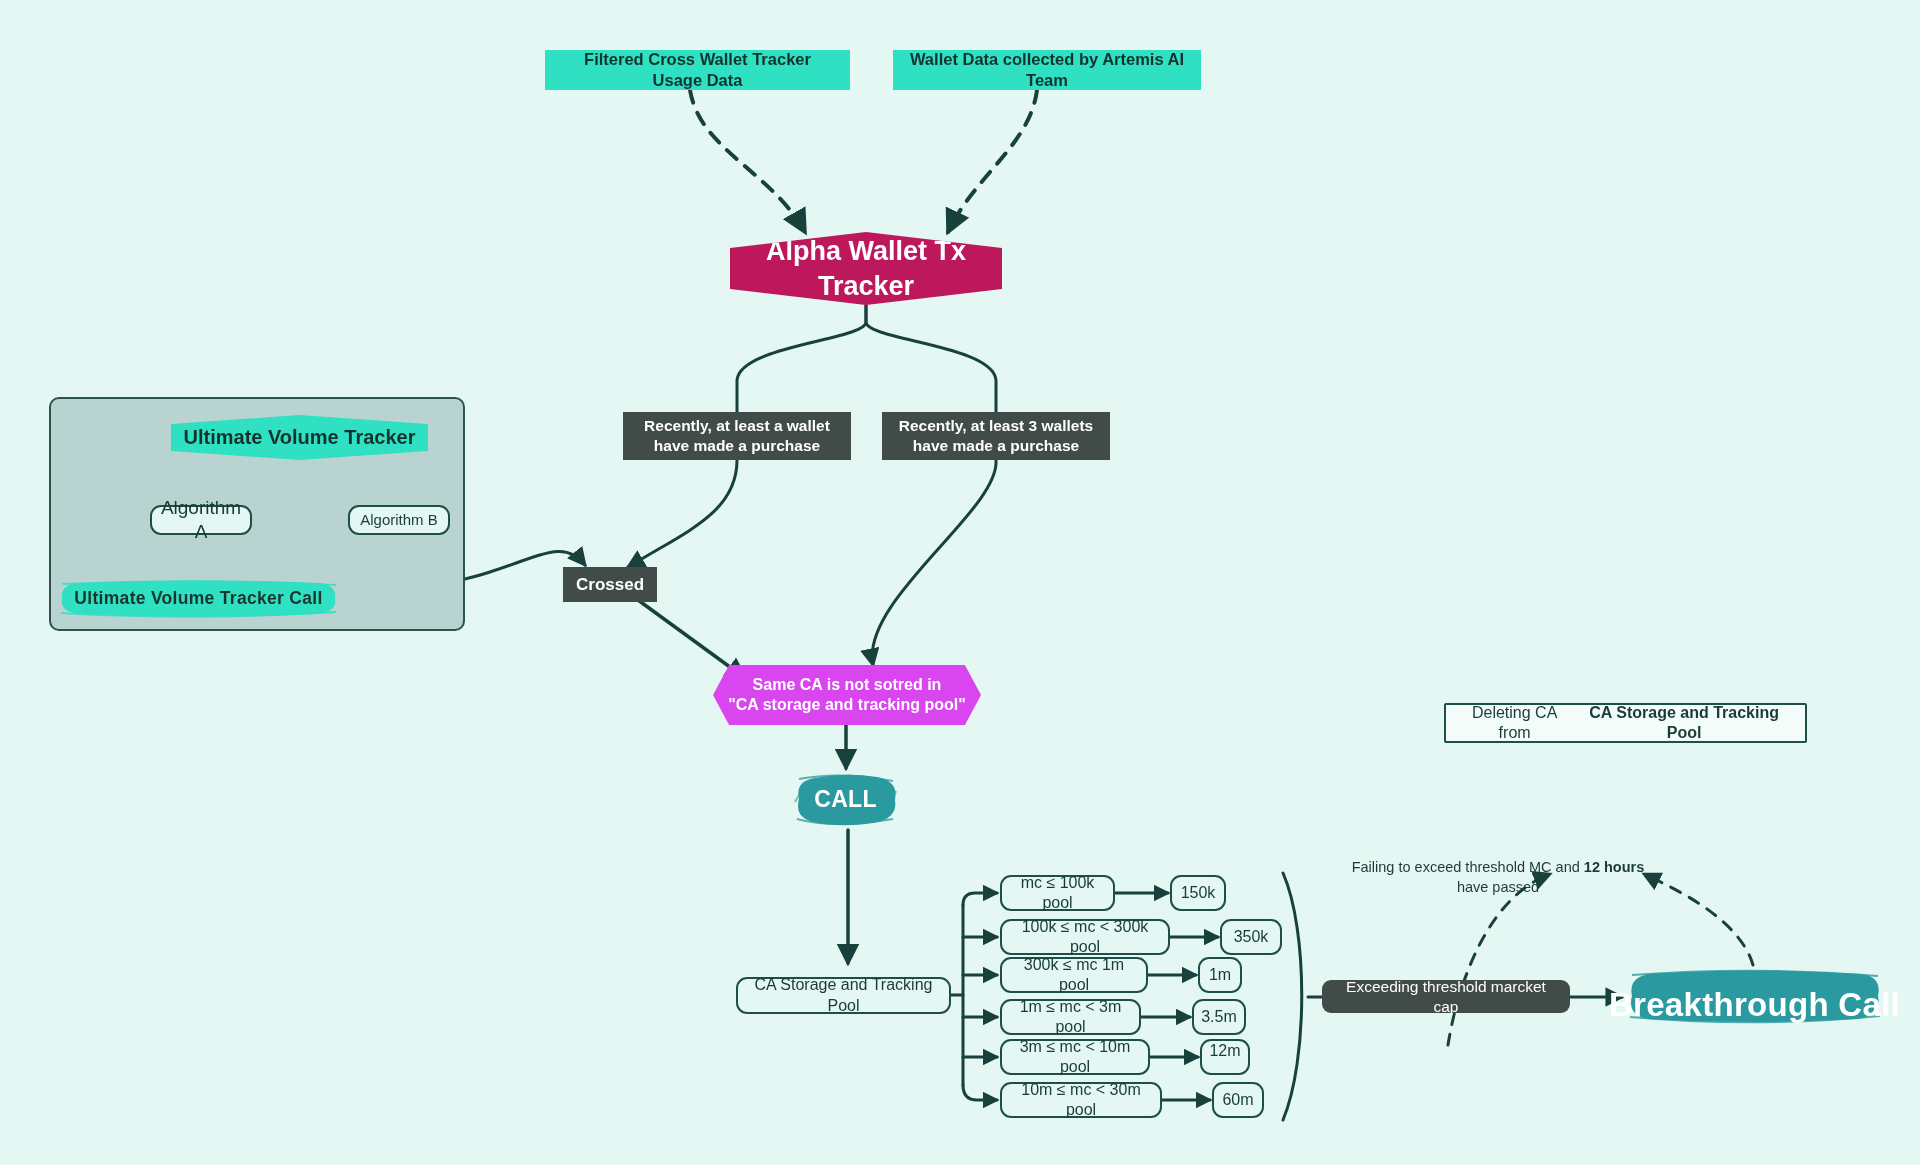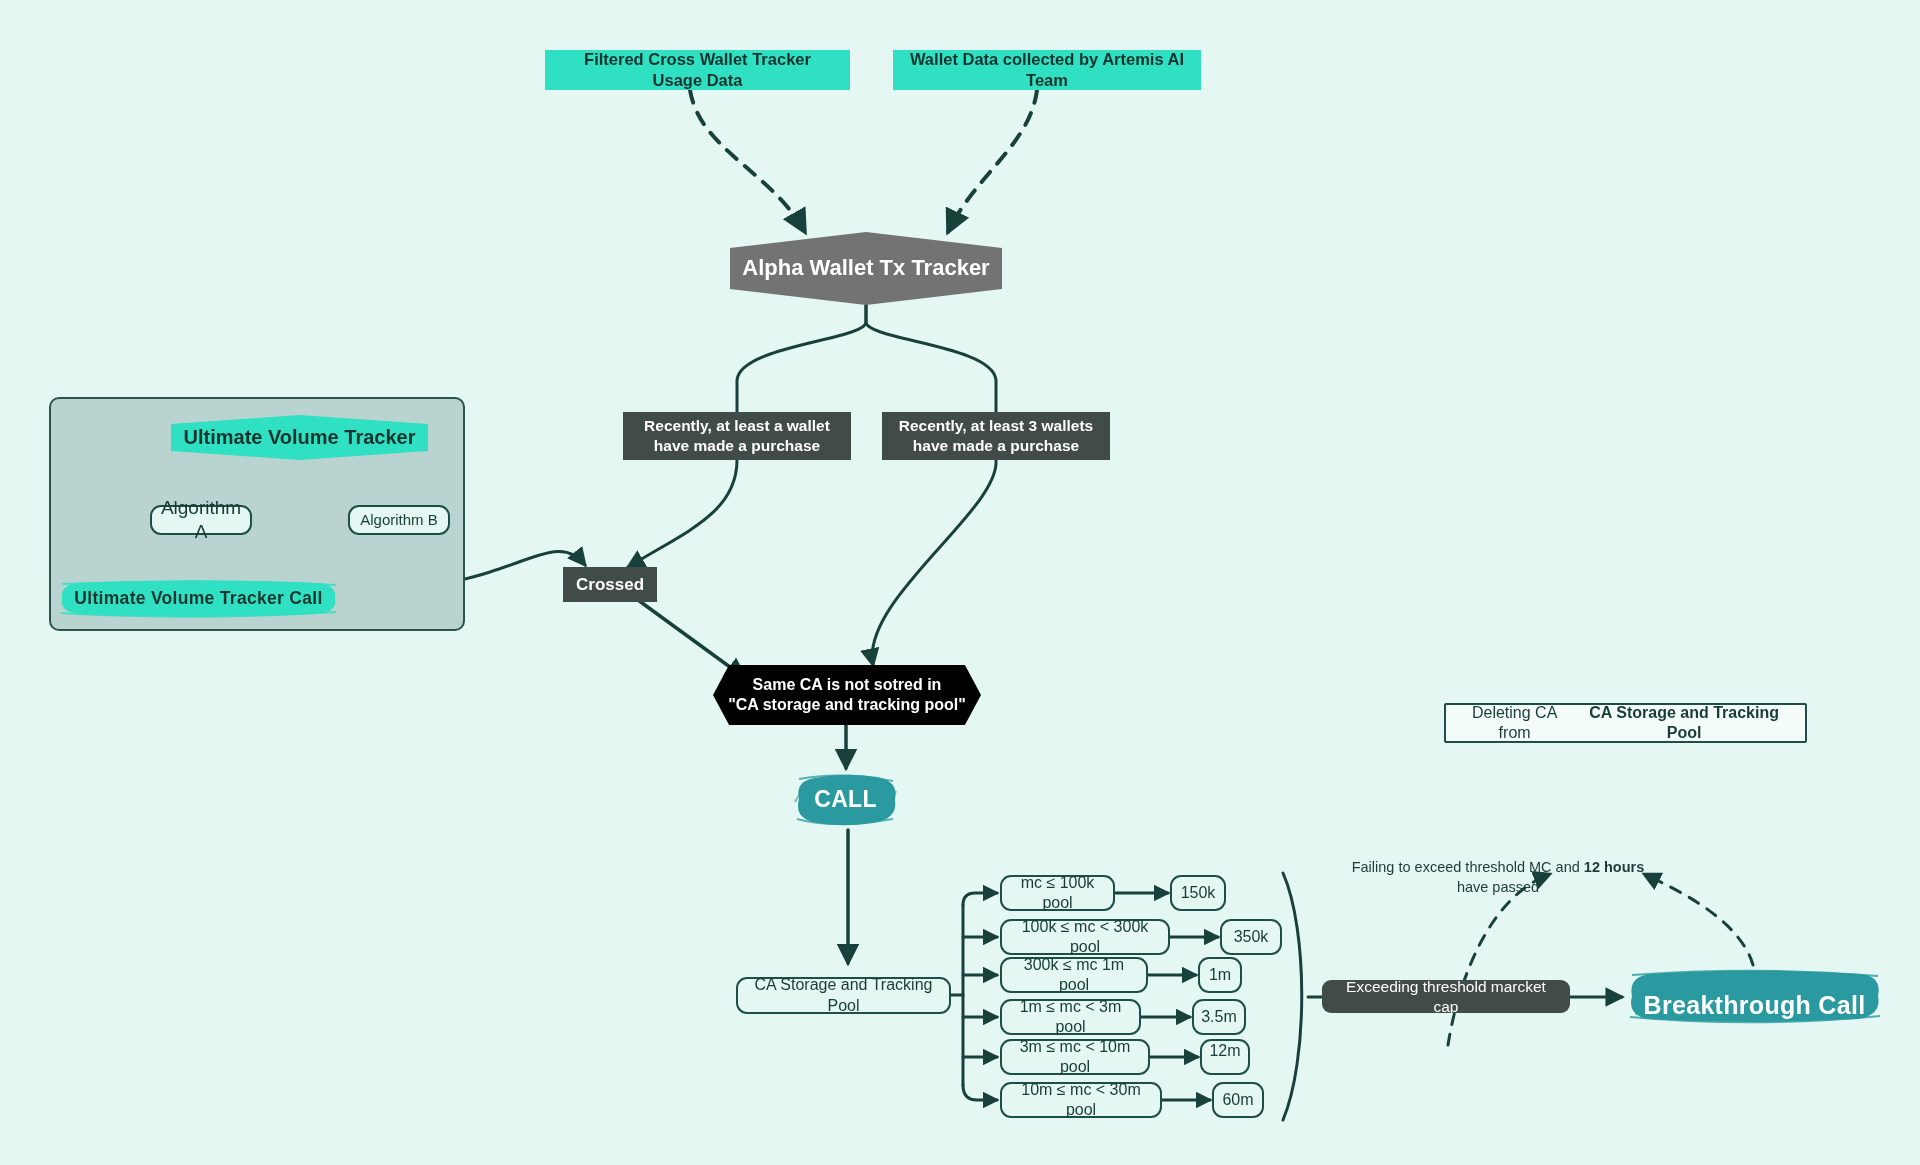--- a/index.html
+++ b/index.html
@@ -40,29 +40,29 @@
   .mint-rect {
     background: #2fe0c2;
     color: #14332f;
     font-weight: 700;
     font-size: 16.5px;
     padding: 0 14px;
   }
 
   
   .hex-dark {
-    background: #737373;
+    background: #be185d;
     color: #ffffff;
     font-weight: 700;
-    font-size: 22px;
+    font-size: 27px;
     clip-path: polygon(0 22%, 50% 0, 100% 22%, 100% 78%, 50% 100%, 0 78%);
     border-radius: 6px;
   }
   .hex-gray {
-    background: #000000;
+    background: #d946ef;
     color: #ffffff;
     font-weight: 700;
     font-size: 16px;
     clip-path: polygon(0 50%, 6% 0, 94% 0, 100% 50%, 94% 100%, 6% 100%);
   }
   .hex-mint {
     background: #2fe0c2;
     color: #14332f;
     font-weight: 700;
     font-size: 20px;
@@ -367,21 +367,21 @@
         <path d="M174 55 L194 7"></path>
           <path d="M192 54 L212 8"></path>
           <path d="M210 53 L229 10"></path>
         <path d="M228 50 L245 14"></path>
       </g>
       <g stroke="#2a9aa0" stroke-width="2.2" opacity="0.8" fill="none">
         <path d="M8 52 Q132 63 258 51"></path>
           <path d="M10 10 Q132 1 256 11"></path>
       </g>
     </svg>
-    <span class="sk-label" style="font-size:25px;margin-top:18px;">Breakthrough Call</span>
+    <span class="sk-label" style="font-size:33px;margin-top:18px;">Breakthrough Call</span>
   </div>
 
   <div class="node outline-box sharp" style="left:1444px; top:703px; width:363px; height:40px;">
     <span>Deleting CA from </span>
       <b>CA Storage and Tracking Pool</b>
   </div>
 
   <div class="anno" style="left:1348px; top:857px; width:300px;">
     <span>Failing to exceed threshold MC and </span><b>12 hours</b><br>
     <span>have passed</span>

